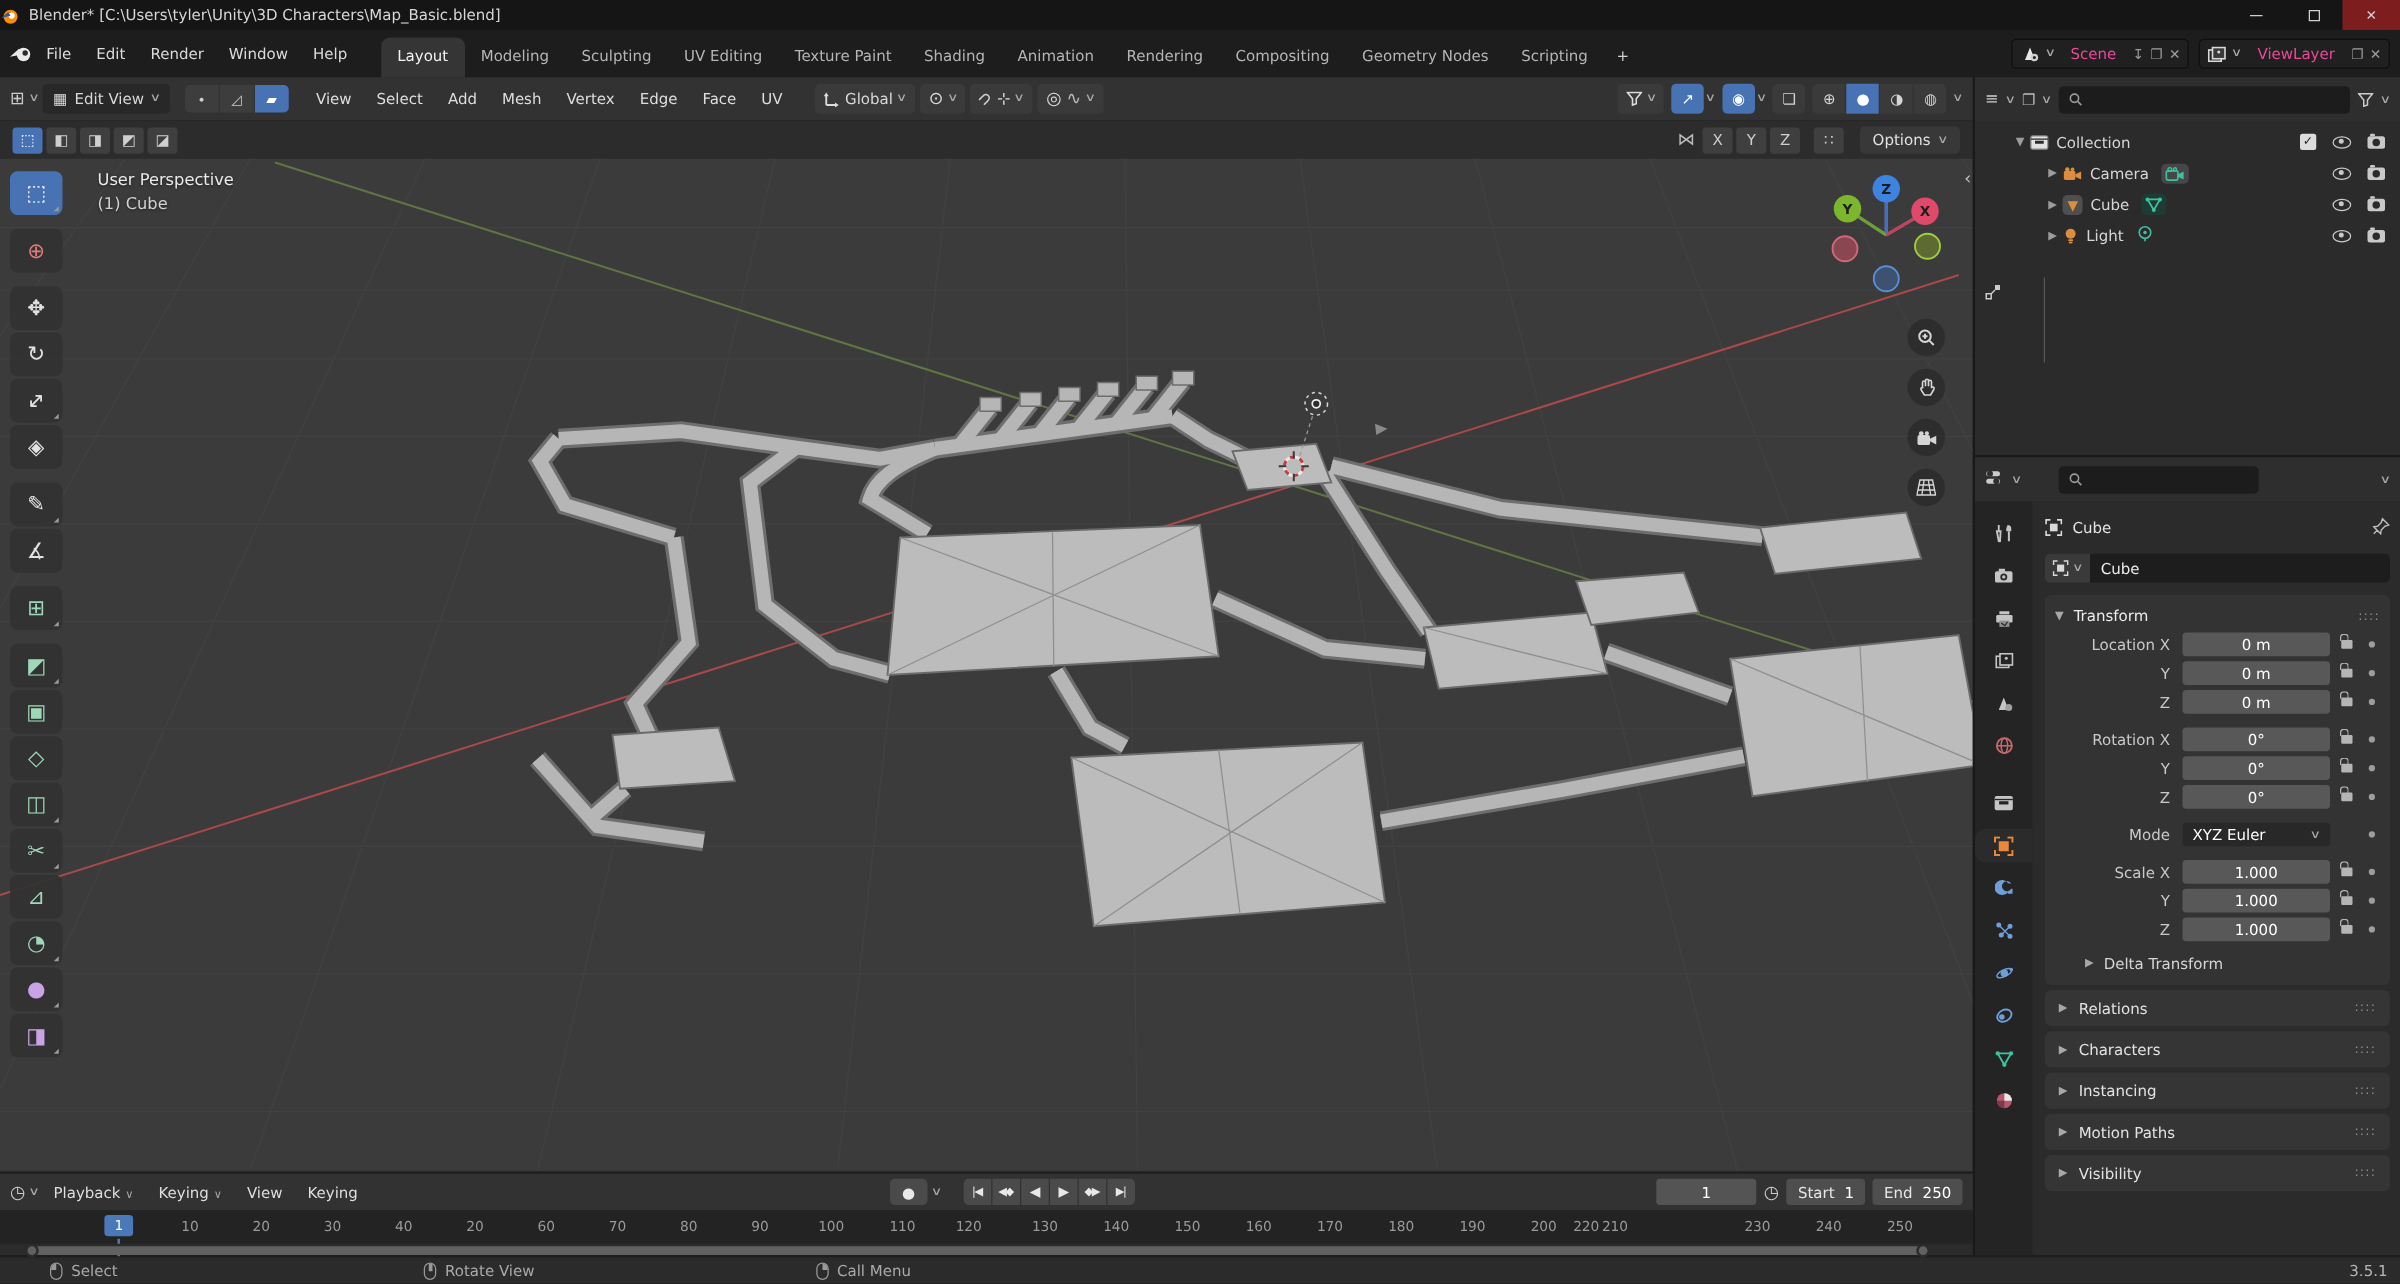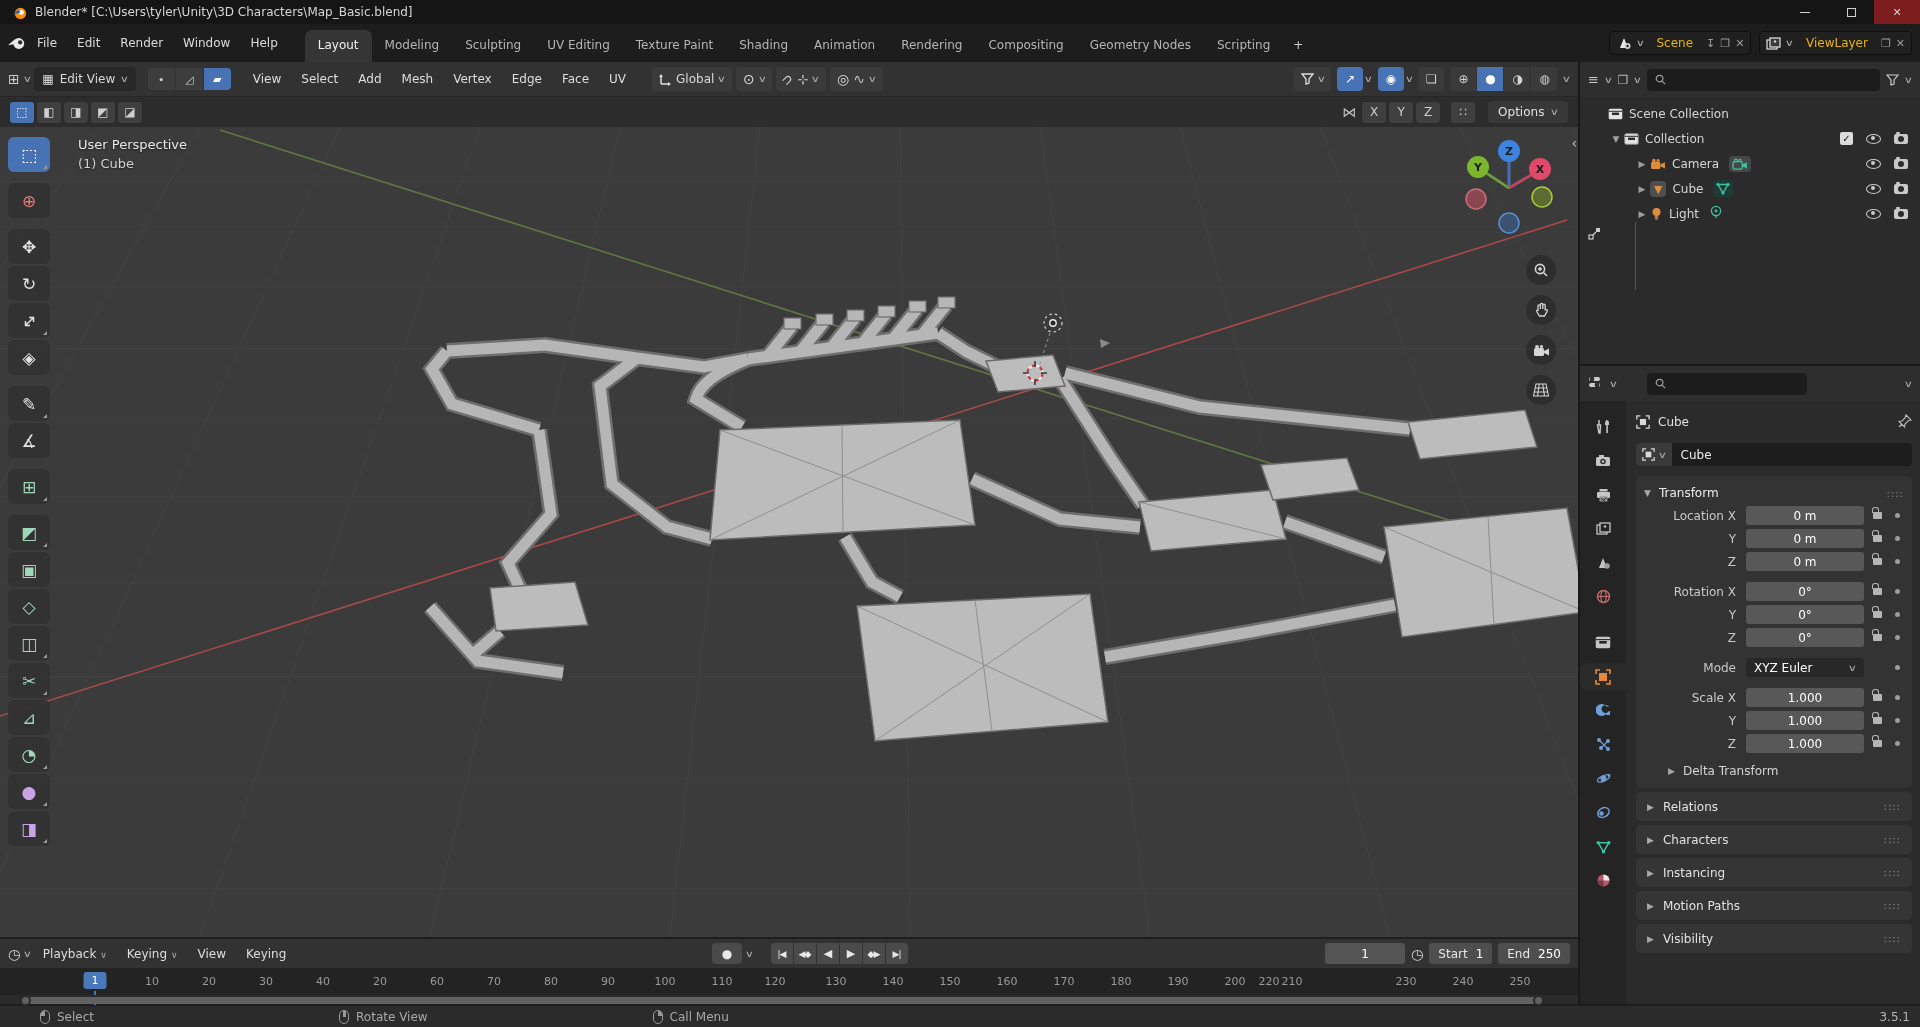--- a/index.html
+++ b/index.html
@@ -1,35 +1,35 @@
 <!DOCTYPE html>
 <html><head>
 <meta charset="utf-8">
 <style>
   *{box-sizing:border-box;margin:0;padding:0}
   body{margin:0;background:#000;font-family:"DejaVu Sans","Liberation Sans",sans-serif;font-size:12px;color:#d8d8d8}
   #app{position:relative;width:1920px;height:1027px;background:#2b2b2b;overflow:hidden}
   .ic{display:inline-flex;align-items:center;justify-content:center;line-height:1}
   .chev{font-size:9px;color:#aaa;transform:scaleX(1.4)}
   
-  .titlebar{height:24px;background:#151515;display:flex;align-items:center;padding-left:12px;gap:8px;color:#d6d6d6}
+  .titlebar{height:24px;background:#151515;display:flex;align-items:center;padding-left:0;gap:8px;color:#d6d6d6}
   .win-controls{margin-left:auto;display:flex;height:100%}
   .win-btn{width:46px;display:flex;align-items:center;justify-content:center;color:#cfcfcf;font-size:11px}
   .win-btn.close{background:#7e1d1d}
   .maxbox{width:9px;height:9px;border:1px solid #cfcfcf}
   .minline{width:10px;height:1px;background:#cfcfcf;display:inline-block}
   
   .topbar{height:38px;background:#1d1d1d;display:flex;align-items:center;padding:0 8px;gap:2px}
   .menu{padding:4px 9px;border-radius:4px;color:#dcdcdc}
   .tabs{display:flex;height:100%;margin-left:16px;align-items:flex-end}
   .tab{padding:8px 13px 10px;color:#b5b5b5;border-radius:7px 7px 0 0}
   .tab.active{background:#353535;color:#f1f1f1}
   .tab.plus{color:#cfcfcf;padding:8px 10px 10px}
   .idblock{display:flex;align-items:center;gap:5px;background:#202020;border:1px solid #0f0f0f;border-radius:4px;padding:2px 6px;height:24px}
-  .idblock .name{color:#eab308;padding:0 8px}
+  .idblock .name{color:#ec4899;padding:0 8px}
   .smallico{color:#9d9d9d;font-size:11px}
   
   .main{display:flex;height:942px}
   .left{width:1584px;display:flex;flex-direction:column;border-right:2px solid #191919}
   .vph1{height:35px;background:#323232;display:flex;align-items:center;gap:4px;padding:0 8px;border-bottom:1px solid #272727}
   .vph1 .vmenu{padding:4px 8px;color:#dedede}
   .modebox{display:flex;align-items:center;gap:6px;background:#282828;border-radius:4px;height:24px;padding:0 8px;margin-right:8px}
   .selmodes{display:flex;gap:1px;margin-right:10px}
   .selmode{width:27px;height:22px;background:#3d3d3d;display:flex;align-items:center;justify-content:center;color:#cfcfcf;font-size:11px}
   .selmode:first-child{border-radius:4px 0 0 4px}.selmode:last-child{border-radius:0 4px 4px 0}
@@ -531,28 +531,20 @@
                 <path d="M8,8 L11,11" stroke="#9a9a9a" stroke-width="1.4"></path>
               </svg>
           </div>
           <svg width="13" height="12" viewBox="0 0 13 12">
               <path d="M1,1 L12,1 L8,6 L8,10 L5,11 L5,6 Z" fill="none" stroke="#ccc" stroke-width="1.2"></path>
             </svg>
           <span class="chev">∨</span>
         </div>
         <div style="position:relative;flex:1;padding-top:4px">
           <div class="treeline"></div>
-          <div class="orow" style="padding-left:26px">
-            <svg class="rico" width="15" height="12" viewBox="0 0 15 12">
-                <rect x="0.7" y="0.7" width="13.6" height="10.6" rx="1.5" fill="#e2e2e2"></rect>
-                <rect x="4" y="4.6" width="7" height="2.4" fill="#2b2b2b"></rect>
-                <rect x="0.7" y="2.8" width="13.6" height="1" fill="#2b2b2b"></rect>
-              </svg>
-            <span>Scene Collection</span>
-          </div>
           <div class="orow" style="padding-left:30px">
             <span class="caret">▼</span>
             <svg class="rico" width="15" height="12" viewBox="0 0 15 12">
                 <rect x="0.7" y="0.7" width="13.6" height="10.6" rx="1.5" fill="#e2e2e2" stroke="#888" stroke-width="1"></rect>
                 <rect x="4" y="4.6" width="7" height="2.4" fill="#2b2b2b"></rect>
                 <rect x="0.7" y="2.8" width="13.6" height="1" fill="#2b2b2b"></rect>
               </svg>
             <span>Collection</span>
             <div class="right-icons">
               <span class="checkbox">✓</span>

